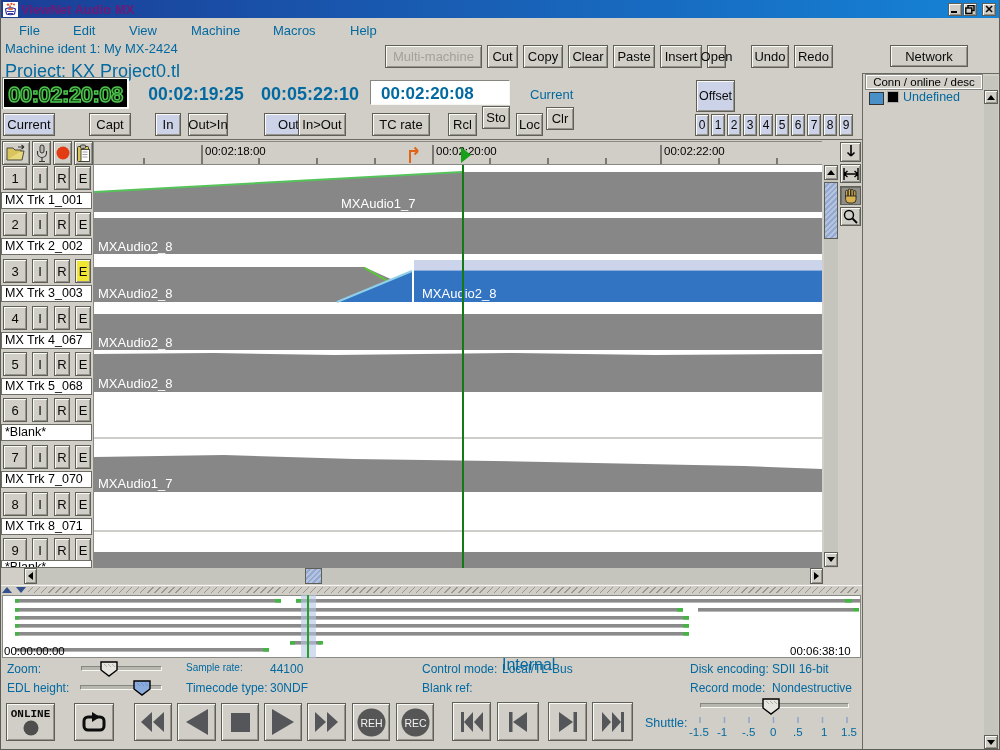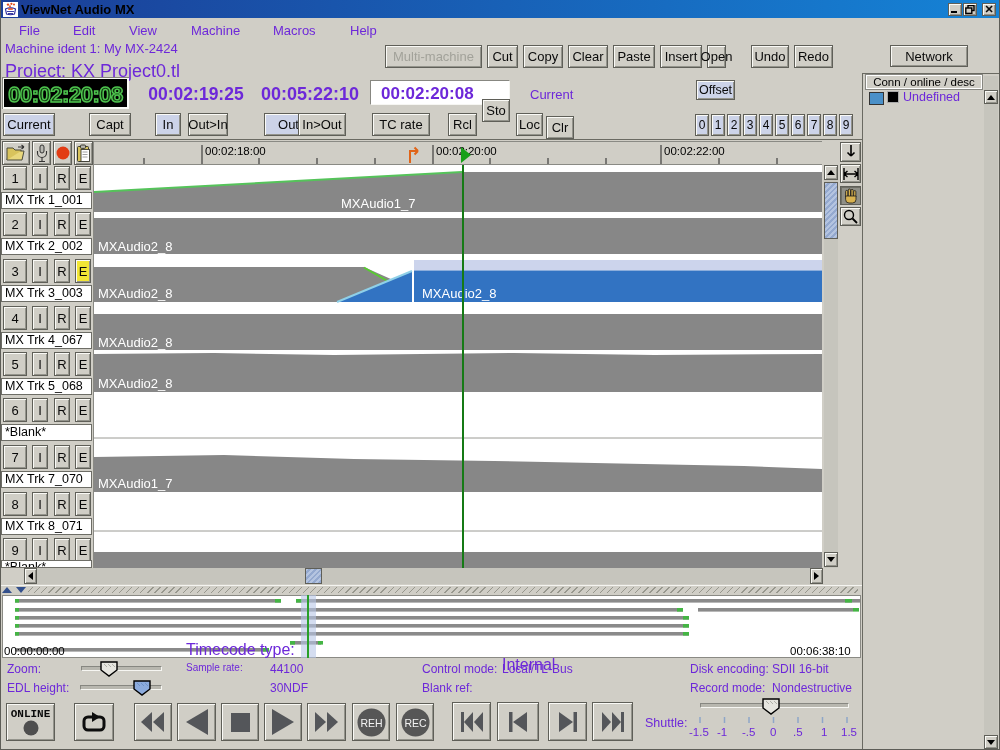--- a/index.html
+++ b/index.html
@@ -1,39 +1,39 @@
 <!DOCTYPE html>
 <html><head><meta charset="utf-8">
 <style>
 html,body{margin:0;padding:0}
 #w{position:relative;width:1000px;height:750px;background:#d0cec6;font-family:"Liberation Sans",sans-serif;overflow:hidden}
 .abs{position:absolute}
 .b{position:absolute;background:#d0cec6;border:1px solid #5f5f58;box-shadow:inset 1px 1px 0 #fafaf6,inset -1px -1px 0 #94948c;display:flex;align-items:center;justify-content:center;font-size:13px;color:#0a0a0a;box-sizing:border-box;white-space:nowrap}
 .blue{background:#ccd3e8}
 .sunken{border-top:1px solid #878781;border-left:1px solid #878781;border-bottom:1px solid #f6f6f2;border-right:1px solid #f6f6f2;box-sizing:border-box}
-.txt{position:absolute;color:#6d28d9;white-space:nowrap}
+.txt{position:absolute;color:#0369a1;white-space:nowrap}
 .lbl{position:absolute;background:#fff;border:1px solid #6d6d66;box-sizing:border-box;font-size:12.5px;color:#000;padding-left:3px;white-space:nowrap;overflow:hidden}
 .hatchblue{background:repeating-linear-gradient(135deg,#b4c4e0 0 2px,#94a9cf 2px 4px);border:1px solid #5f5f58;box-sizing:border-box}
 </style></head>
 <body>
 <div id="w">
 <div class="abs" style="left:0;top:0;width:1000px;height:750px;border:1px solid #5d5d57;border-top:none;box-sizing:border-box;z-index:99;pointer-events:none"></div>
 
 <div class="abs" style="left:0;top:0;width:1000px;height:18px;background:linear-gradient(to right,#1b3e97,#1583d6)"></div>
 <div class="abs" style="left:3px;top:2px;width:15px;height:15px;background:#fff"></div>
 <svg class="abs" style="left:3px;top:2px" width="15" height="15" viewBox="0 0 15 15">
  <circle cx="5" cy="2.6" r="1.2" fill="#e04818"></circle>
       <circle cx="8.4" cy="1.8" r="1.1" fill="#e04818"></circle>
       <circle cx="11" cy="2.6" r="1" fill="#e04818"></circle>
       <circle cx="7" cy="4.2" r="0.9" fill="#e04818"></circle>
  <path d="M2.5 7 Q7.5 4.5 12.5 7 L11.5 12 Q7.5 13.5 3.5 12 Z" fill="none" stroke="#26269a" stroke-width="1.1"></path>
  <path d="M4 9.5 H11 M5 11.5 H10" stroke="#26269a" stroke-width="0.9" fill="none"></path>
  <rect x="5.2" y="6.2" width="4.6" height="1.6" fill="#e04818"></rect>
 </svg>
-<div class="txt" style="left:21px;top:2px;font-size:13px;font-weight:bold;color:#000000">ViewNet Audio MX</div>
+<div class="txt" style="left:21px;top:2px;font-size:13px;font-weight:bold;color:#701a75">ViewNet Audio MX</div>
 <div class="b" style="left:948px;top:3px;width:14px;height:13px">
       <svg width="10" height="9">
         <rect x="1" y="6" width="6" height="2" fill="#000"></rect>
       </svg>
     </div>
 <div class="b" style="left:963px;top:3px;width:14px;height:13px">
       <svg width="10" height="9">
         <rect x="3" y="0.5" width="6" height="5" fill="none" stroke="#000" stroke-width="1.4"></rect>
         <rect x="0.8" y="3" width="6" height="5.4" fill="#d0cec6" stroke="#000" stroke-width="1.4"></rect>
       </svg>
@@ -62,33 +62,33 @@
 <div class="b" style="left:890px;top:45px;width:78px;height:22px">Network</div>
 
 <div class="abs" style="left:2px;top:77px;width:127px;height:32px;background:#fbfbf7;border-top:1px solid #86867e;border-left:1px solid #86867e;box-sizing:border-box"></div>
 <div class="abs" style="left:4px;top:79px;width:123px;height:28px;background:#000"></div>
 <div class="txt" style="left:5px;top:82px;width:121px;text-align:center;font-size:22px;font-weight:bold;color:#123a12;-webkit-text-stroke:1.5px #4ec44e;letter-spacing:-0.5px">00:02:20:08</div>
 <div class="txt" style="left:148px;top:84px;width:96px;text-align:center;font-size:17.5px;font-weight:bold">00:02:19:25</div>
 <div class="txt" style="left:261px;top:84px;width:96px;text-align:center;font-size:18px;font-weight:bold">00:05:22:10</div>
 <div class="abs sunken" style="left:370px;top:80px;width:140px;height:25px;background:#fff"></div>
 <div class="txt" style="left:381px;top:84px;font-size:17px;font-weight:bold">00:02:20:08</div>
 <div class="txt" style="left:530px;top:87px;font-size:13px">Current</div>
-<div class="b blue" style="left:696px;top:80px;width:39px;height:20px;font-size:12.5px">Offset</div>
+<div class="b blue" style="left:696px;top:80px;width:39px;height:32px;font-size:12.5px">Offset</div>
 
 <div class="b blue" style="left:3px;top:113px;width:52px;height:23px">Current</div>
 <div class="b" style="left:89px;top:113px;width:42px;height:23px">Capt</div>
 <div class="b blue" style="left:155px;top:113px;width:26px;height:23px">In</div>
 <div class="b" style="left:188px;top:113px;width:40px;height:23px">Out&gt;In</div>
 <div class="b blue" style="left:264px;top:113px;width:49px;height:23px">Out</div>
 <div class="b" style="left:298px;top:113px;width:48px;height:23px">In&gt;Out</div>
 <div class="b" style="left:372px;top:113px;width:58px;height:23px">TC rate</div>
 <div class="b" style="left:448px;top:113px;width:29px;height:23px">Rcl</div>
-<div class="b" style="left:482px;top:99px;width:28px;height:23px">Sto</div>
+<div class="b" style="left:482px;top:106px;width:28px;height:23px">Sto</div>
 <div class="b" style="left:516px;top:113px;width:27px;height:23px">Loc</div>
-<div class="b" style="left:546px;top:116px;width:28px;height:23px">Clr</div>
+<div class="b" style="left:546px;top:107px;width:28px;height:23px">Clr</div>
 
 <div class="b blue" style="left:695px;top:114px;width:14px;height:22px;font-size:12px">0</div>
 <div class="b blue" style="left:711px;top:114px;width:14px;height:22px;font-size:12px">1</div>
 <div class="b blue" style="left:727px;top:114px;width:14px;height:22px;font-size:12px">2</div>
 <div class="b blue" style="left:743px;top:114px;width:14px;height:22px;font-size:12px">3</div>
 <div class="b blue" style="left:759px;top:114px;width:14px;height:22px;font-size:12px">4</div>
 <div class="b blue" style="left:775px;top:114px;width:14px;height:22px;font-size:12px">5</div>
 <div class="b blue" style="left:791px;top:114px;width:14px;height:22px;font-size:12px">6</div>
 <div class="b blue" style="left:807px;top:114px;width:14px;height:22px;font-size:12px">7</div>
 <div class="b blue" style="left:823px;top:114px;width:14px;height:22px;font-size:12px">8</div>
@@ -343,21 +343,21 @@
  <rect x="299" y="0" width="15" height="63" fill="#b7c6e6" opacity="0.6"></rect>
  <rect x="305" y="0" width="2" height="63" fill="#28a028"></rect>
  <text x="2" y="60" font-size="11.5" fill="#000" font-family="Liberation Sans">00:00:00:00</text>
  <text x="788" y="60" font-size="11.5" fill="#000" font-family="Liberation Sans">00:06:38:10</text>
 </svg>
 
 <div class="txt" style="left:7px;top:662px;font-size:12px">Zoom:</div>
 <div class="txt" style="left:7px;top:681px;font-size:12px">EDL height:</div>
 <div class="txt" style="left:186px;top:662px;font-size:10px">Sample rate:</div>
 <div class="txt" style="left:270px;top:662px;font-size:12px">44100</div>
-<div class="txt" style="left:186px;top:641px;font-size:16px">Timecode type:</div>
+<div class="txt" style="left:186px;top:681px;font-size:12px">Timecode type:</div>
 <div class="txt" style="left:270px;top:681px;font-size:12px">30NDF</div>
 <div class="txt" style="left:422px;top:662px;font-size:12px">Control mode:</div>
 <div class="txt" style="left:502px;top:662px;font-size:12px">Local/TL-Bus</div>
 <div class="txt" style="left:422px;top:681px;font-size:12px">Blank ref:</div>
 <div class="txt" style="left:502px;top:656px;font-size:16px">Internal</div>
 <div class="txt" style="left:690px;top:662px;font-size:12px">Disk encoding:</div>
 <div class="txt" style="left:772px;top:662px;font-size:12px">SDII 16-bit</div>
 <div class="txt" style="left:690px;top:681px;font-size:12px">Record mode:</div>
 <div class="txt" style="left:772px;top:681px;font-size:12px">Nondestructive</div>
 

